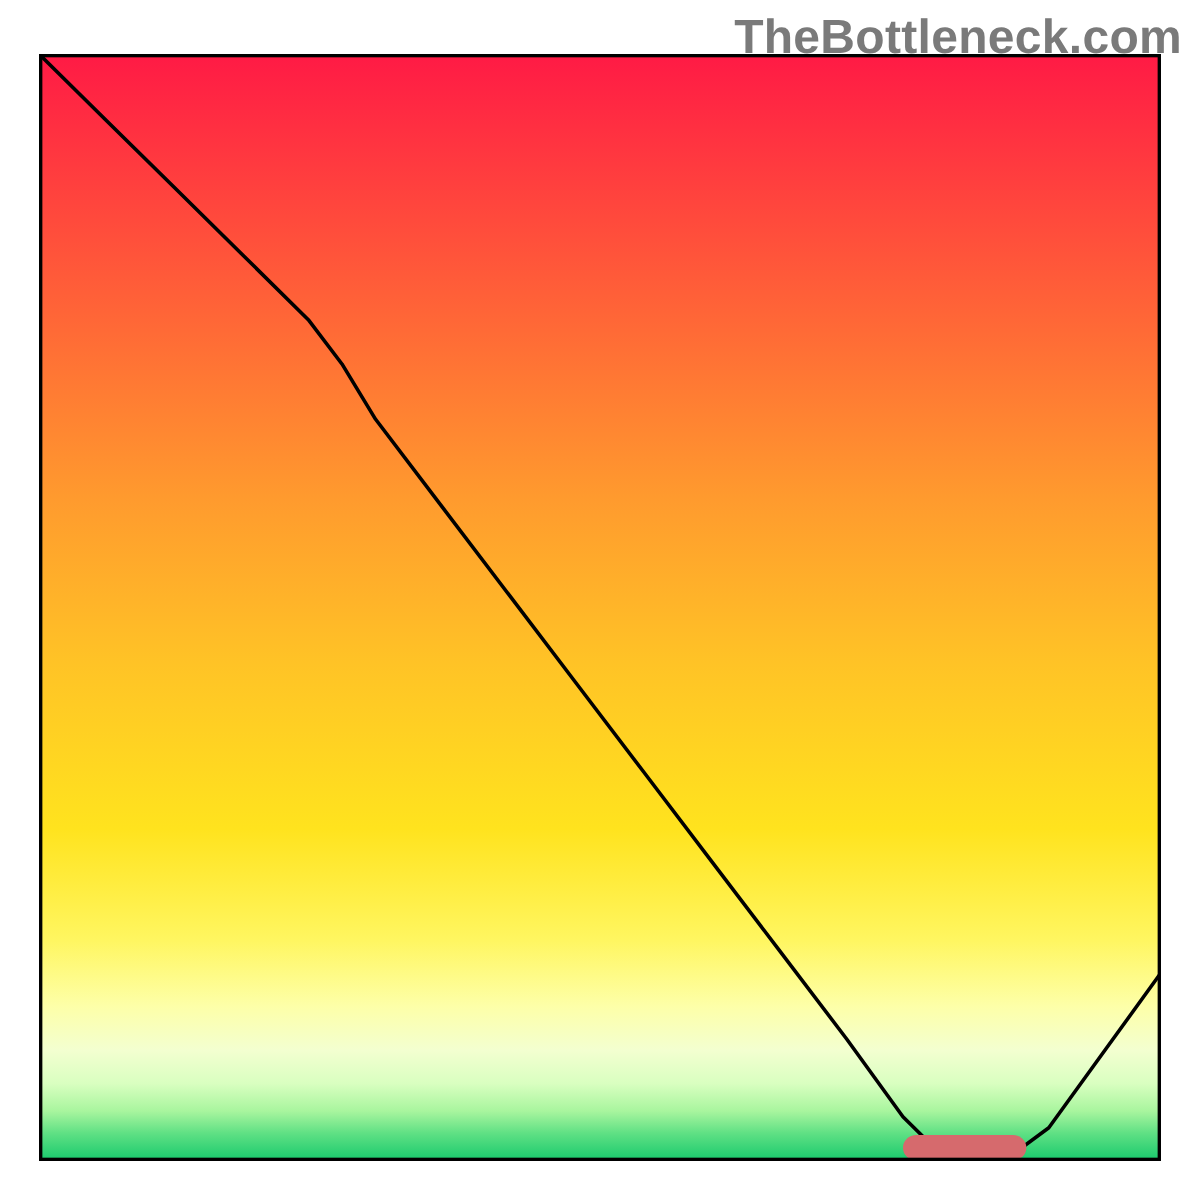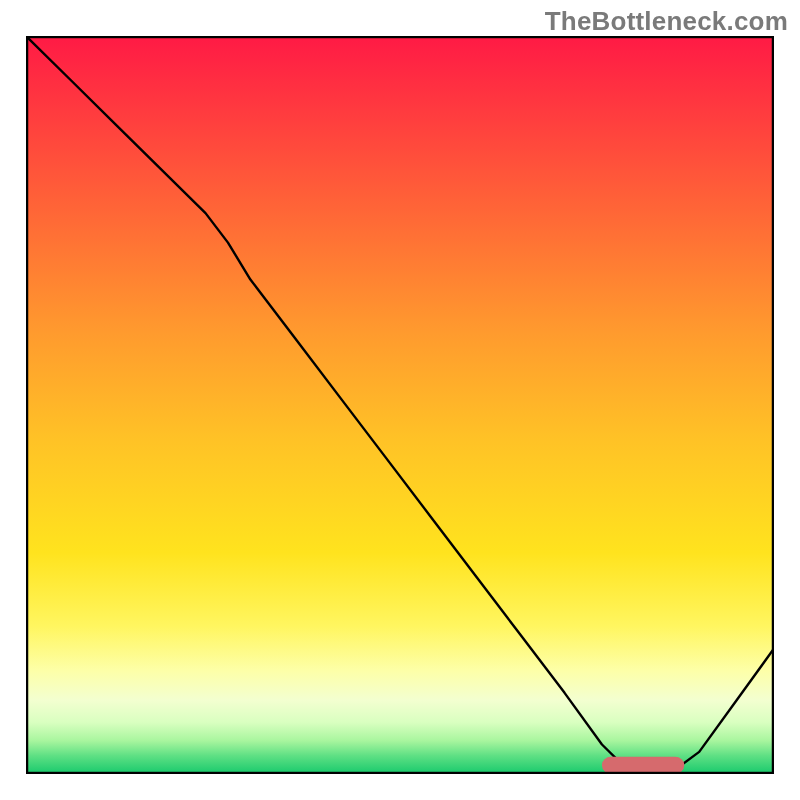--- a/index.html
+++ b/index.html
@@ -13,21 +13,21 @@
   }
   .stage {
     position: relative;
     width: 800px;
     height: 800px;
   }
   .watermark {
     position: absolute;
     top: 6px;
     right: 12px;
-    font-size: 26px;
+    font-size: 32px;
     font-weight: 600;
     color: #7a7a7a;
     letter-spacing: 0.2px;
     user-select: none;
   }
   
   .plot {
     position: absolute;
     left: 26px;
     top: 36px;

